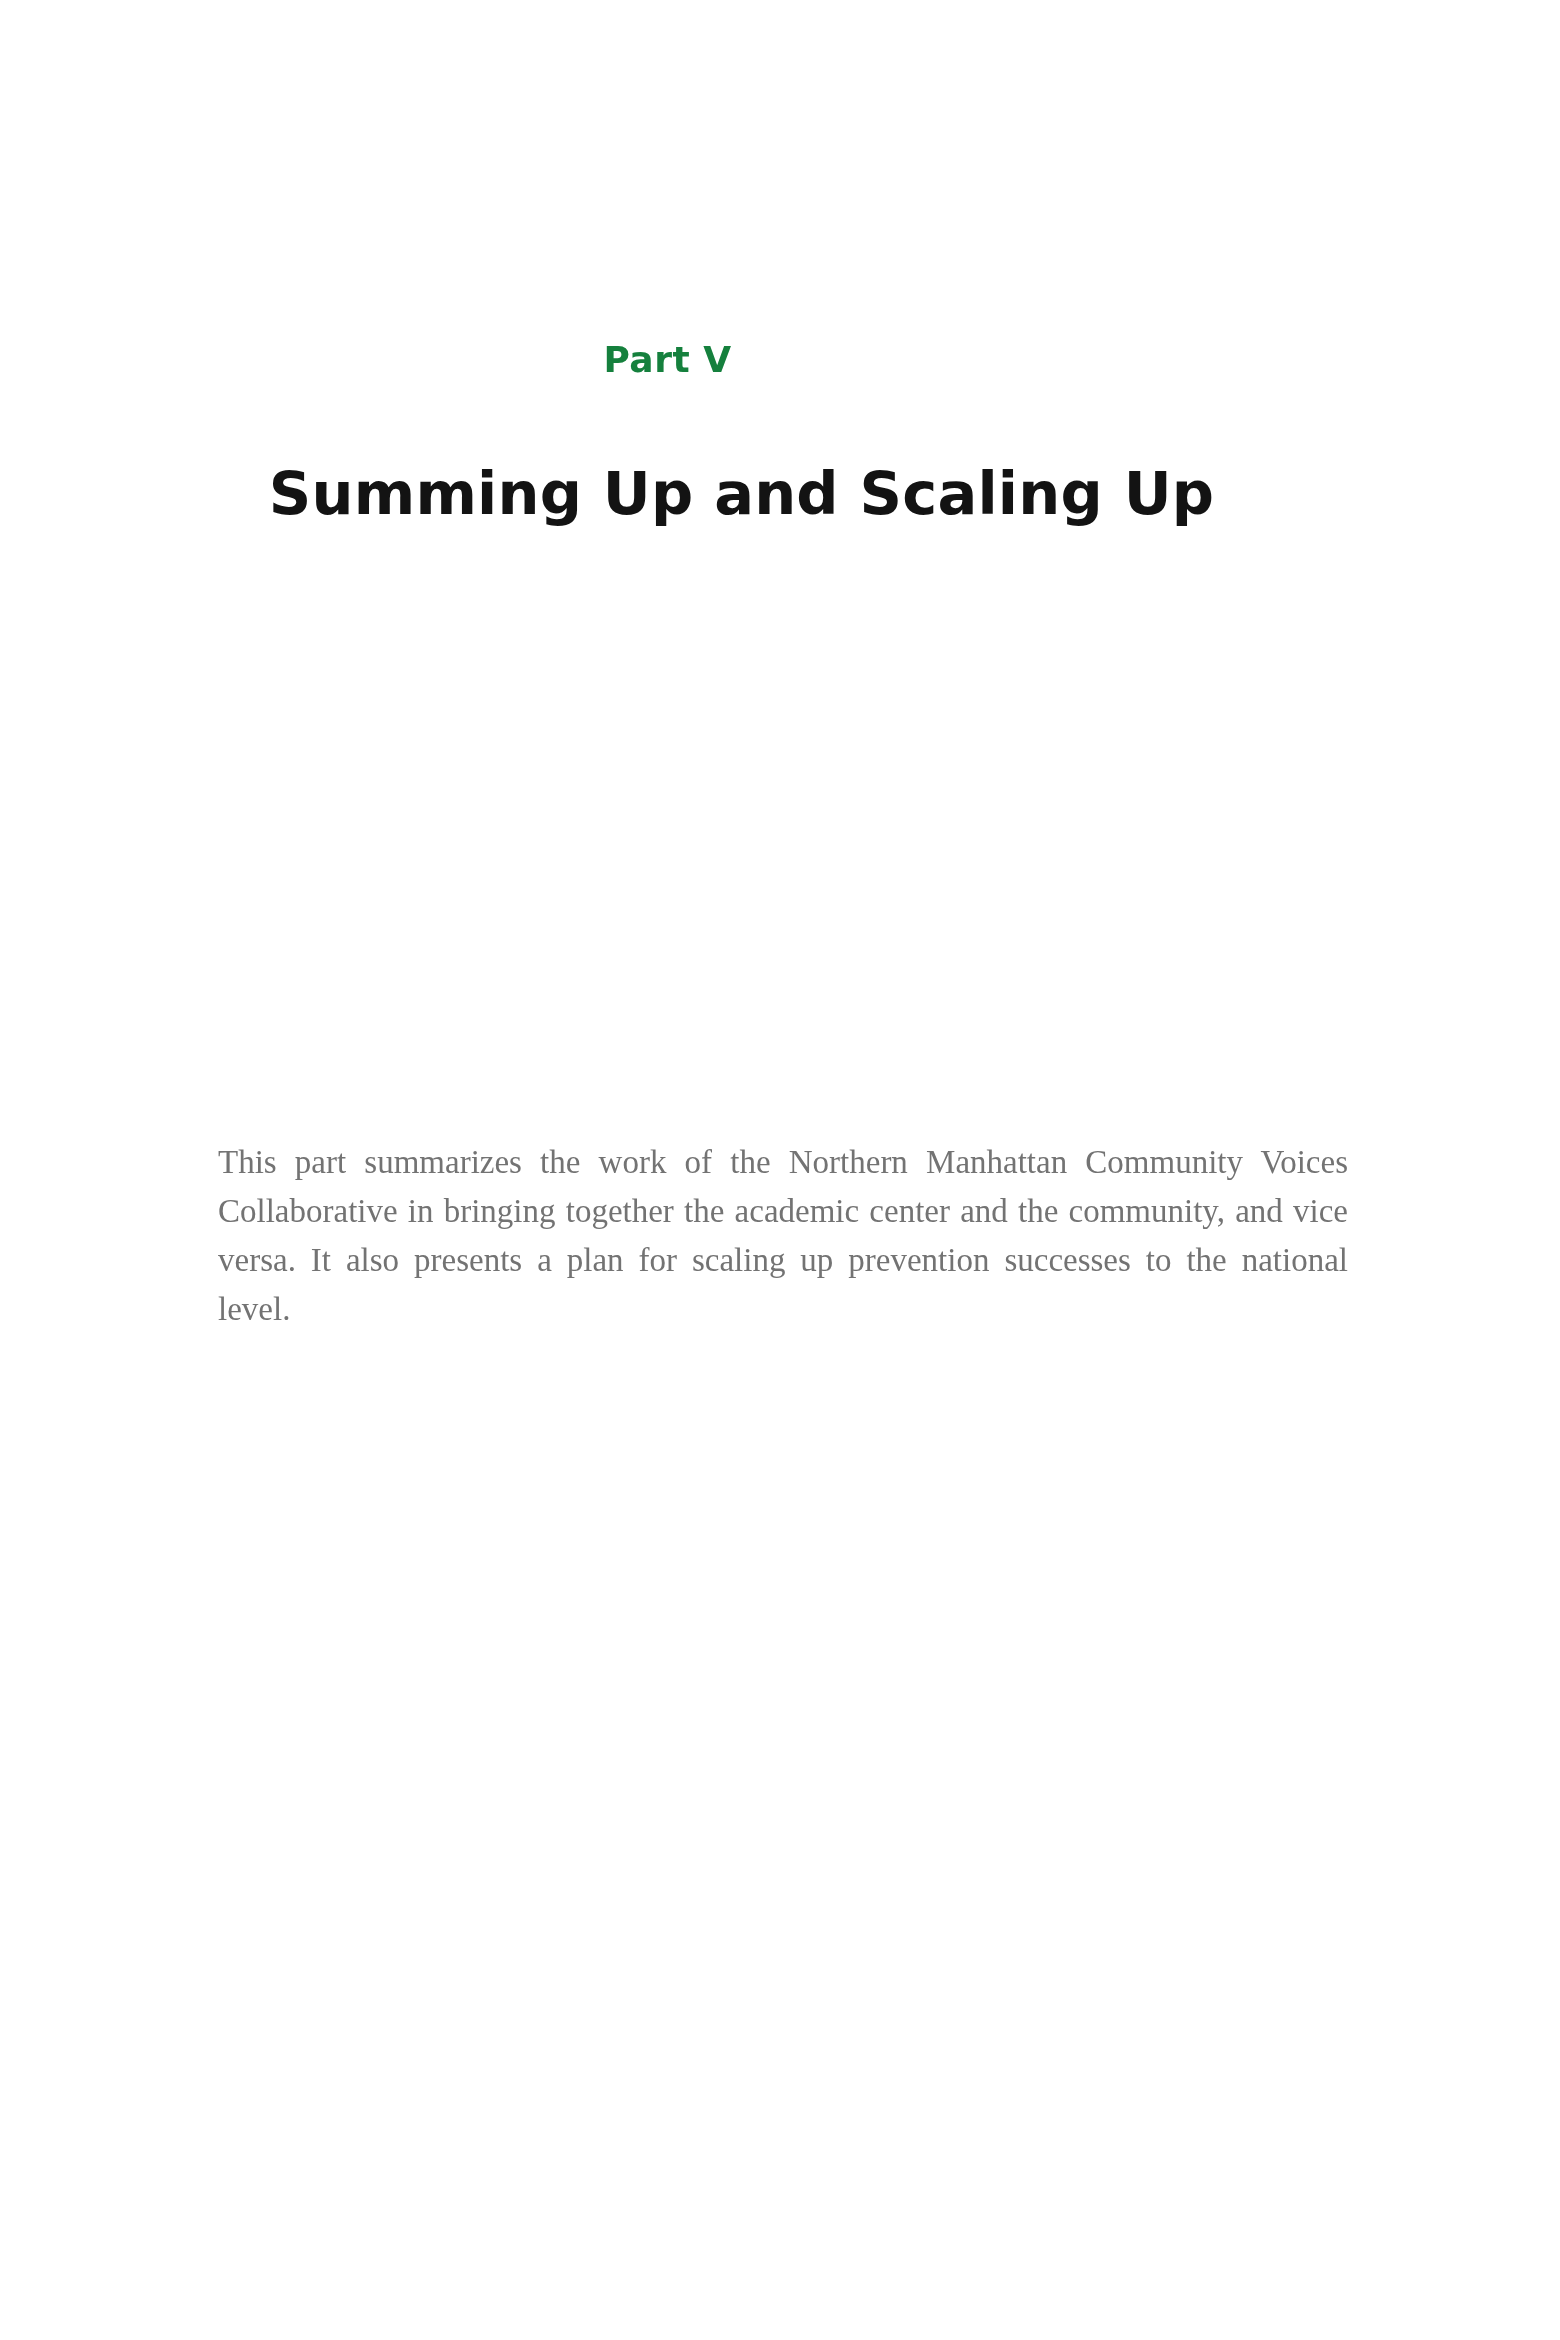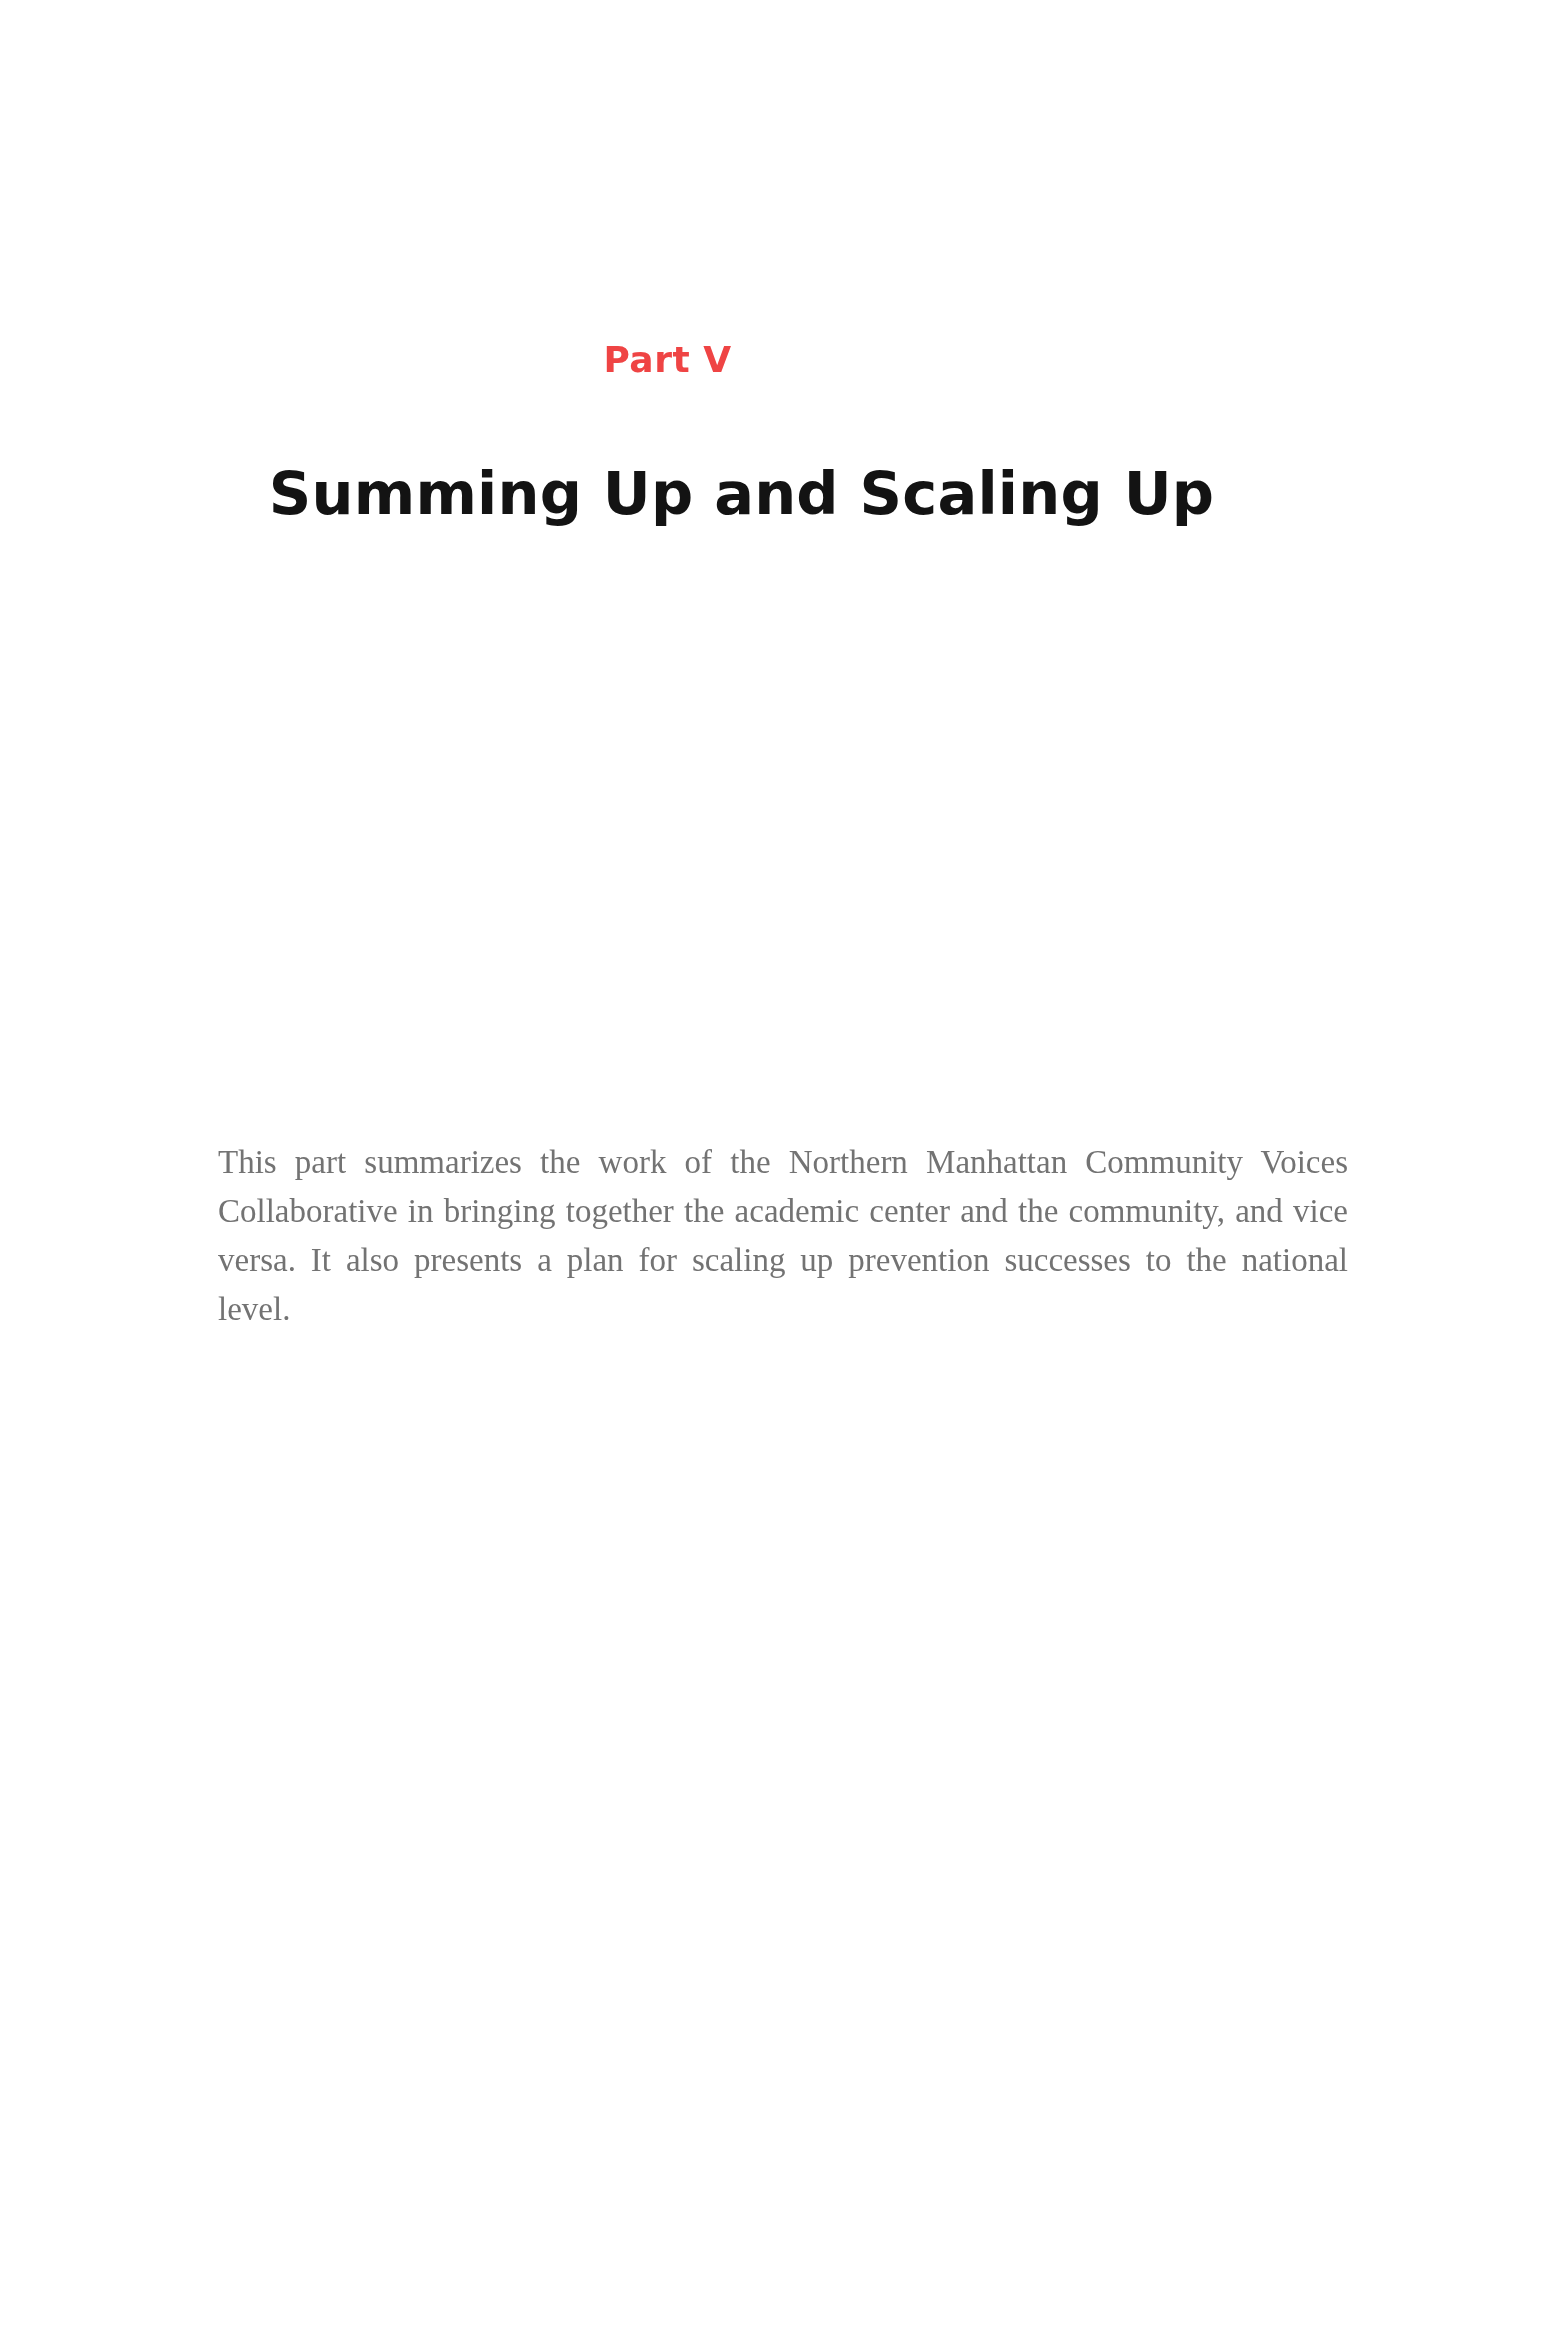--- a/index.html
+++ b/index.html
@@ -25,21 +25,21 @@
   .part-label {
     position: absolute;
     top: 339px;
     left: 0;
     width: 1335px;
     text-align: center;
     font-family: "DejaVu Sans", sans-serif;
     font-weight: bold;
     font-size: 36px;
     letter-spacing: 0.5px;
-    color: #ef4444;
+    color: #15803d;
   }
 
   .part-title {
     position: absolute;
     top: 419px;
     left: 0;
     width: 1483px;
     text-align: center;
     font-family: "DejaVu Sans", sans-serif;
     font-weight: bold;

